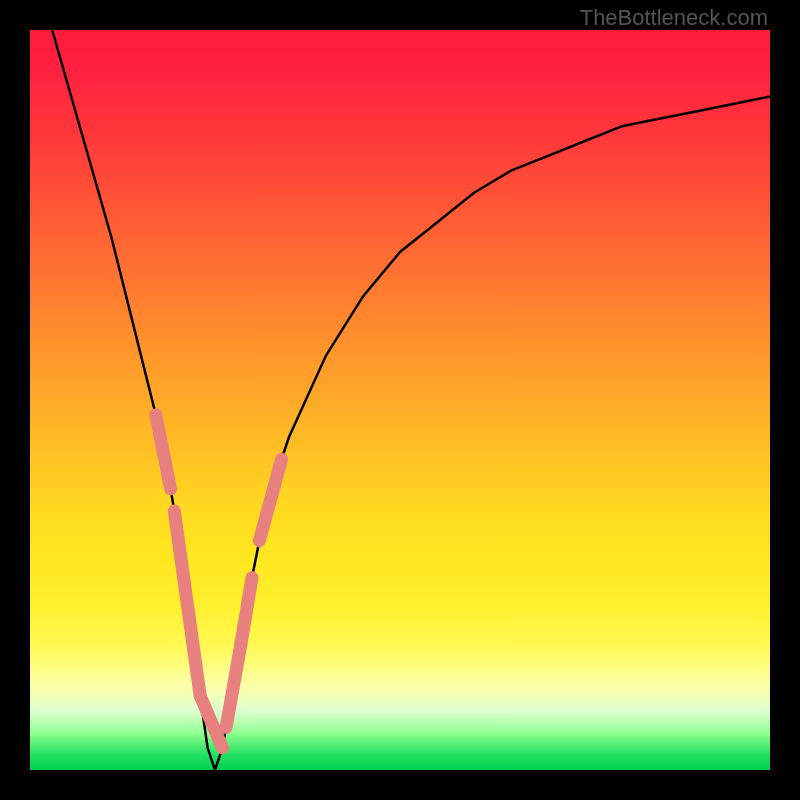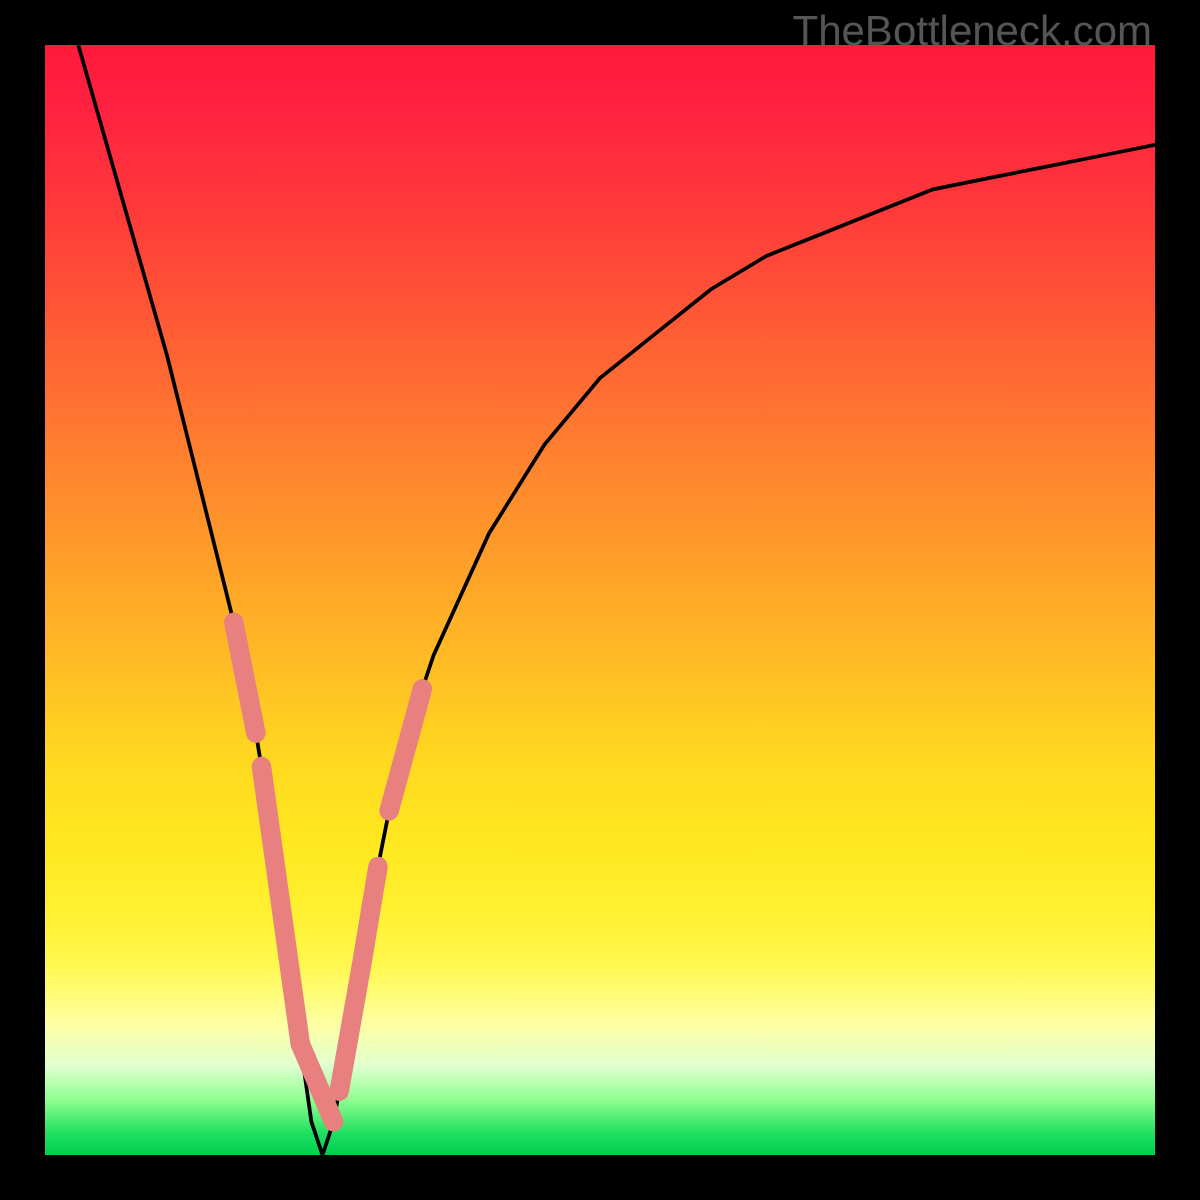--- a/index.html
+++ b/index.html
@@ -38,21 +38,21 @@
         #20e060 98%,
         #00cf50 100%
       );
     }
     .attribution {
       position: absolute;
       top: 5px;
       right: 32px;
       color: #555;
       font-family: Arial, sans-serif;
-      font-size: 28px;
+      font-size: 22px;
       font-weight: normal;
     }
     svg.curve-layer {
       position: absolute;
       left: 0;
       top: 0;
       width: 100%;
       height: 100%;
       pointer-events: none;
     }

